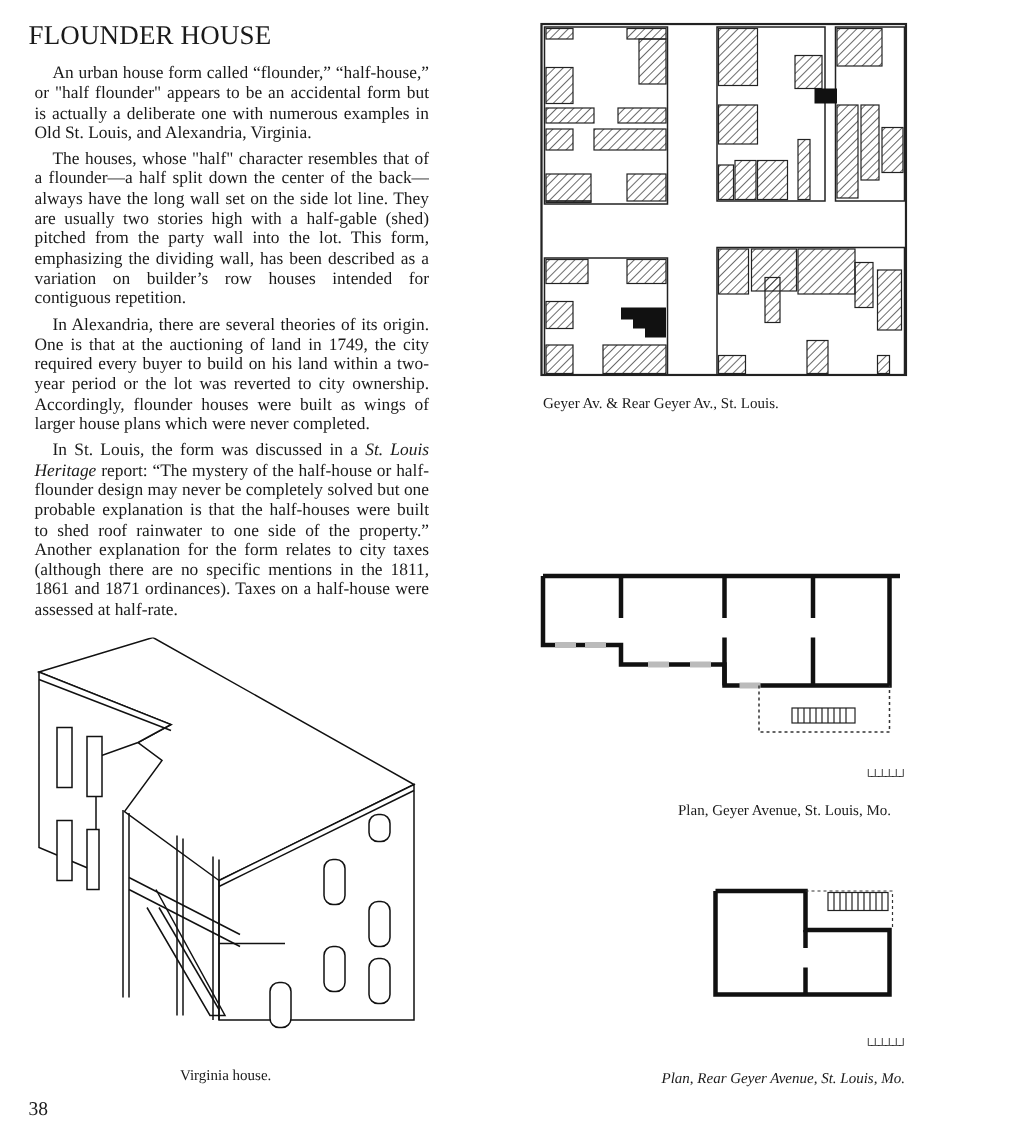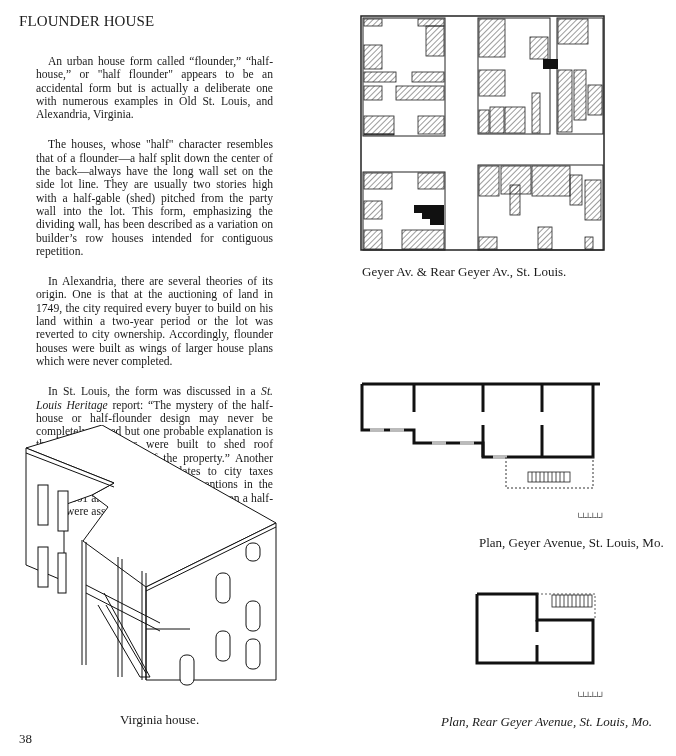--- a/index.html
+++ b/index.html
@@ -1,24 +1,24 @@
 <!DOCTYPE html>
 <html><head>
 <meta charset="utf-8">
 <style>
   html, body { margin: 0; padding: 0; background: #ffffff; }
   body { width: 676px; height: 756px; position: relative; overflow: hidden;
          font-family: "Liberation Serif", "DejaVu Serif", serif; color: #1a1a1a; }
-  .heading { position: absolute; left: 19px; top: 13px; font-size: 15px; letter-spacing: 0.1px; }
+  .heading { position: absolute; left: 19px; top: 13px; font-size: 18px; letter-spacing: 0.1px; }
   .body-text { position: absolute; left: 19px; top: 38px; width: 271px;
                font-size: 11.6px; line-height: 13.3px; text-align: justify; }
-  .body-text p { margin: 17px; text-indent: 12px; }
+  .body-text p { margin: 4px; text-indent: 12px; }
   .body-text em { font-style: italic; }
   .map-fig { position: absolute; left: 360px; top: 15px; width: 245px; height: 236px; }
-  .caption { position: absolute; font-size: 13px; white-space: nowrap; }
+  .caption { position: absolute; font-size: 10px; white-space: nowrap; }
   .plan1 { position: absolute; left: 360px; top: 380px; width: 240px; height: 120px; }
   .plan2 { position: absolute; left: 470px; top: 590px; width: 140px; height: 100px; }
   .scale { position: absolute; font-size: 8px; letter-spacing: -1px; }
   .house-fig { position: absolute; left: 20px; top: 425px; width: 260px; height: 270px; }
   .page-num { position: absolute; left: 19px; top: 731px; font-size: 13px; font-family: Liberation Serif, serif; }
   svg { display: block; }
 </style>
 </head>
 <body>
 
@@ -127,21 +127,21 @@
         <line x1="184" y1="92" x2="184" y2="102"></line>
       <line x1="188" y1="92" x2="188" y2="102"></line>
         <line x1="192" y1="92" x2="192" y2="102"></line>
       <line x1="196" y1="92" x2="196" y2="102"></line>
         <line x1="200" y1="92" x2="200" y2="102"></line>
       <line x1="204" y1="92" x2="204" y2="102"></line>
     </g>
   </svg>
 </div>
 <div class="scale" style="left:576px; top:513px;">└┴┴┴┴┘</div>
-<div class="caption" style="left:479px; top:535px;">Plan, Geyer Avenue, St. Louis, Mo.</div>
+<div class="caption" style="left:452px; top:535px;">Plan, Geyer Avenue, St. Louis, Mo.</div>
 
 <div class="plan2">
   <svg width="140" height="100" viewBox="0 0 140 100">
     <g stroke="#111" stroke-width="3" fill="none">
       <polyline points="7,4 67,4 67,30 123,30 123,73 7,73 7,4"></polyline>
       <line x1="67" y1="30" x2="67" y2="42"></line>
       <line x1="67" y1="55" x2="67" y2="73"></line>
     </g>
     <g stroke="#333" stroke-width="0.8" stroke-dasharray="2,2" fill="none">
       <polyline points="67,4 125,4 125,30"></polyline>

